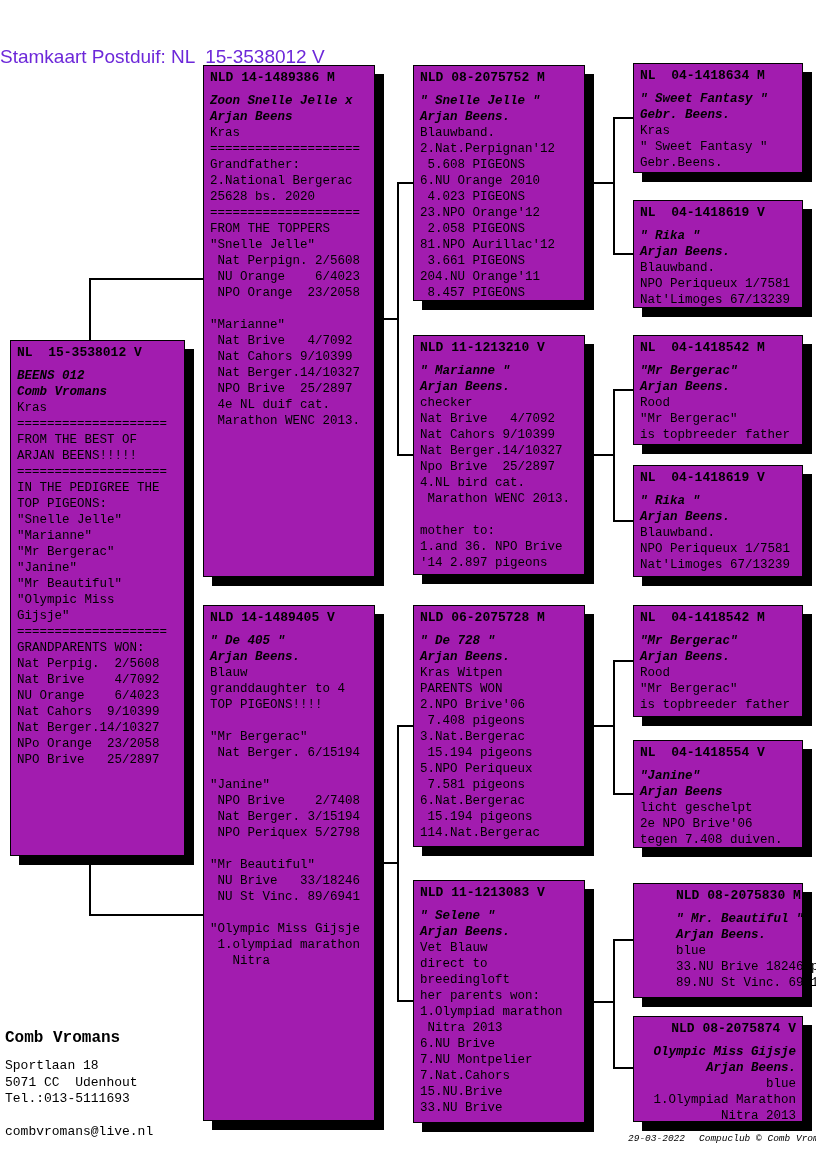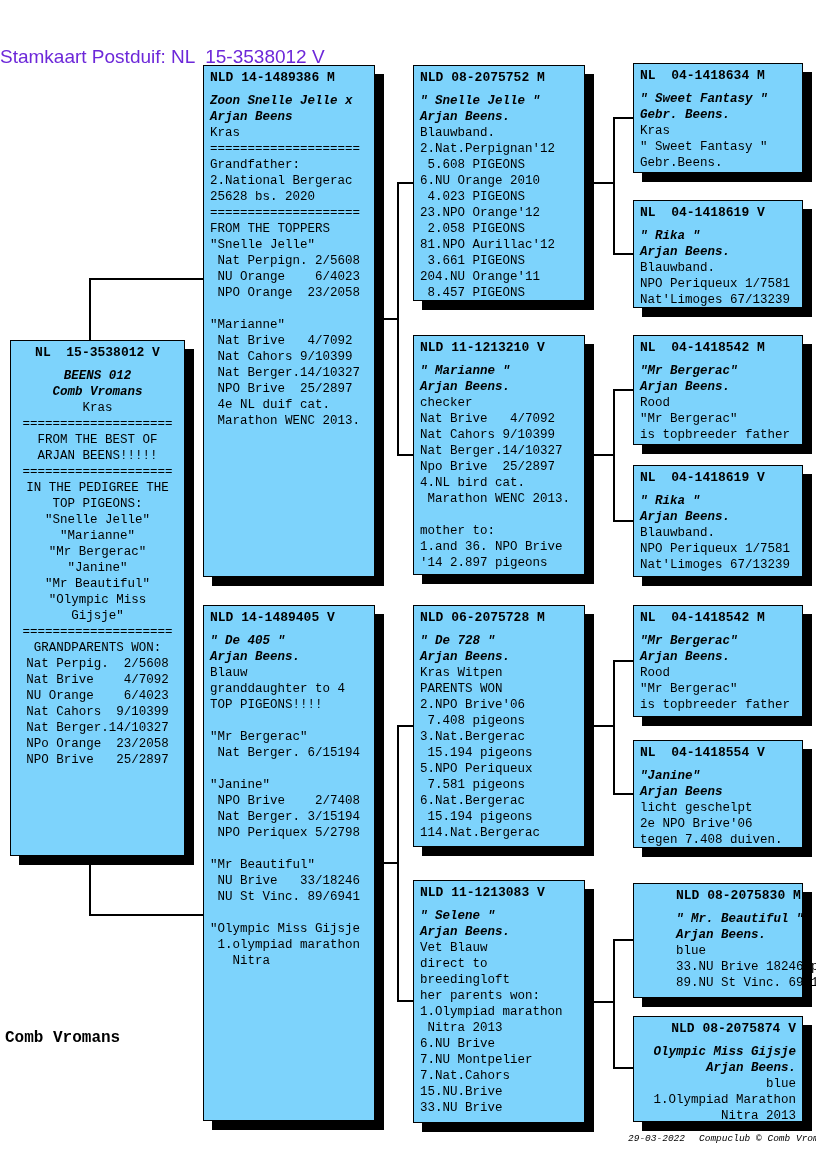--- a/index.html
+++ b/index.html
@@ -7,21 +7,21 @@
     width:816px;height:1172px;position:relative;background:#ffffff;
     font-family:"Liberation Mono","DejaVu Sans Mono",monospace;color:#000;
     overflow:hidden;
   }
   .title{
     position:absolute;left:0;top:6px;width:100%;text-align:left;
     font-family:"Liberation Sans","DejaVu Sans",sans-serif;
     font-size:19px;color:#6d28d9;white-space:pre;margin-top:40px;
   }
   .pbox{
-    position:absolute;background:#7dd3fc;border:1.5px solid #000;
+    position:absolute;background:#a21caf;border:1.5px solid #000;
     box-shadow:9px 9px 0 0 #000;box-sizing:border-box;
     padding:3px 6px 0 6px;
   }
   .ring{
     font-weight:bold;font-size:13px;line-height:18px;white-space:pre;
     margin-bottom:6px;
   }
   .body{font-size:12.5px;}
   .tline{white-space:pre;height:16px;line-height:16px;overflow:visible;}
   .pbox .body .tline:nth-child(1){font-weight:bold;font-style:italic;}
@@ -72,21 +72,21 @@
   <div class="cline" style="left:613px;top:660px;width:2px;height:135px;"></div>
   <div class="cline" style="left:613px;top:660px;width:20px;height:2px;"></div>
   <div class="cline" style="left:613px;top:793px;width:20px;height:2px;"></div>
 
   <div class="cline" style="left:585px;top:1001px;width:29px;height:2px;"></div>
   <div class="cline" style="left:613px;top:939px;width:2px;height:130px;"></div>
   <div class="cline" style="left:613px;top:939px;width:20px;height:2px;"></div>
   <div class="cline" style="left:613px;top:1067px;width:20px;height:2px;"></div>
 </div>
 
-<div class="pbox" style="left:10px;top:340px;width:175px;height:516px;text-align:center;">
+<div class="pbox" style="left:10px;top:340px;width:175px;height:516px;">
   <div class="ring">NL  15-3538012 V</div>
   <div class="body">
       <div class="tline">BEENS 012</div>
       <div class="tline">Comb Vromans</div>
       <div class="tline">Kras</div>
       <div class="tline">====================</div>
       <div class="tline">FROM THE BEST OF</div>
       <div class="tline">ARJAN BEENS!!!!!</div>
       <div class="tline">====================</div>
       <div class="tline">IN THE PEDIGREE THE</div>
@@ -323,18 +323,25 @@
       <div class="tline">Olympic Miss Gijsje</div>
       <div class="tline">Arjan Beens.</div>
       <div class="tline">blue</div>
       <div class="tline">1.Olympiad Marathon</div>
       <div class="tline">Nitra 2013</div>
     </div>
 </div>
 
 <div class="owner">
   <div class="owner-name">Comb Vromans</div>
+  <div class="body">
+      <div class="tline">Sportlaan 18</div>
+      <div class="tline">5071 CC  Udenhout</div>
+      <div class="tline">Tel.:013-5111693</div>
+      <div class="tline"></div>
+      <div class="tline">combvromans@live.nl</div>
+    </div>
 </div>
 
 <div class="credit">
   <span>29-03-2022</span>
   <span>Compuclub © Comb Vromans</span>
 </div>
 
 </body></html>

